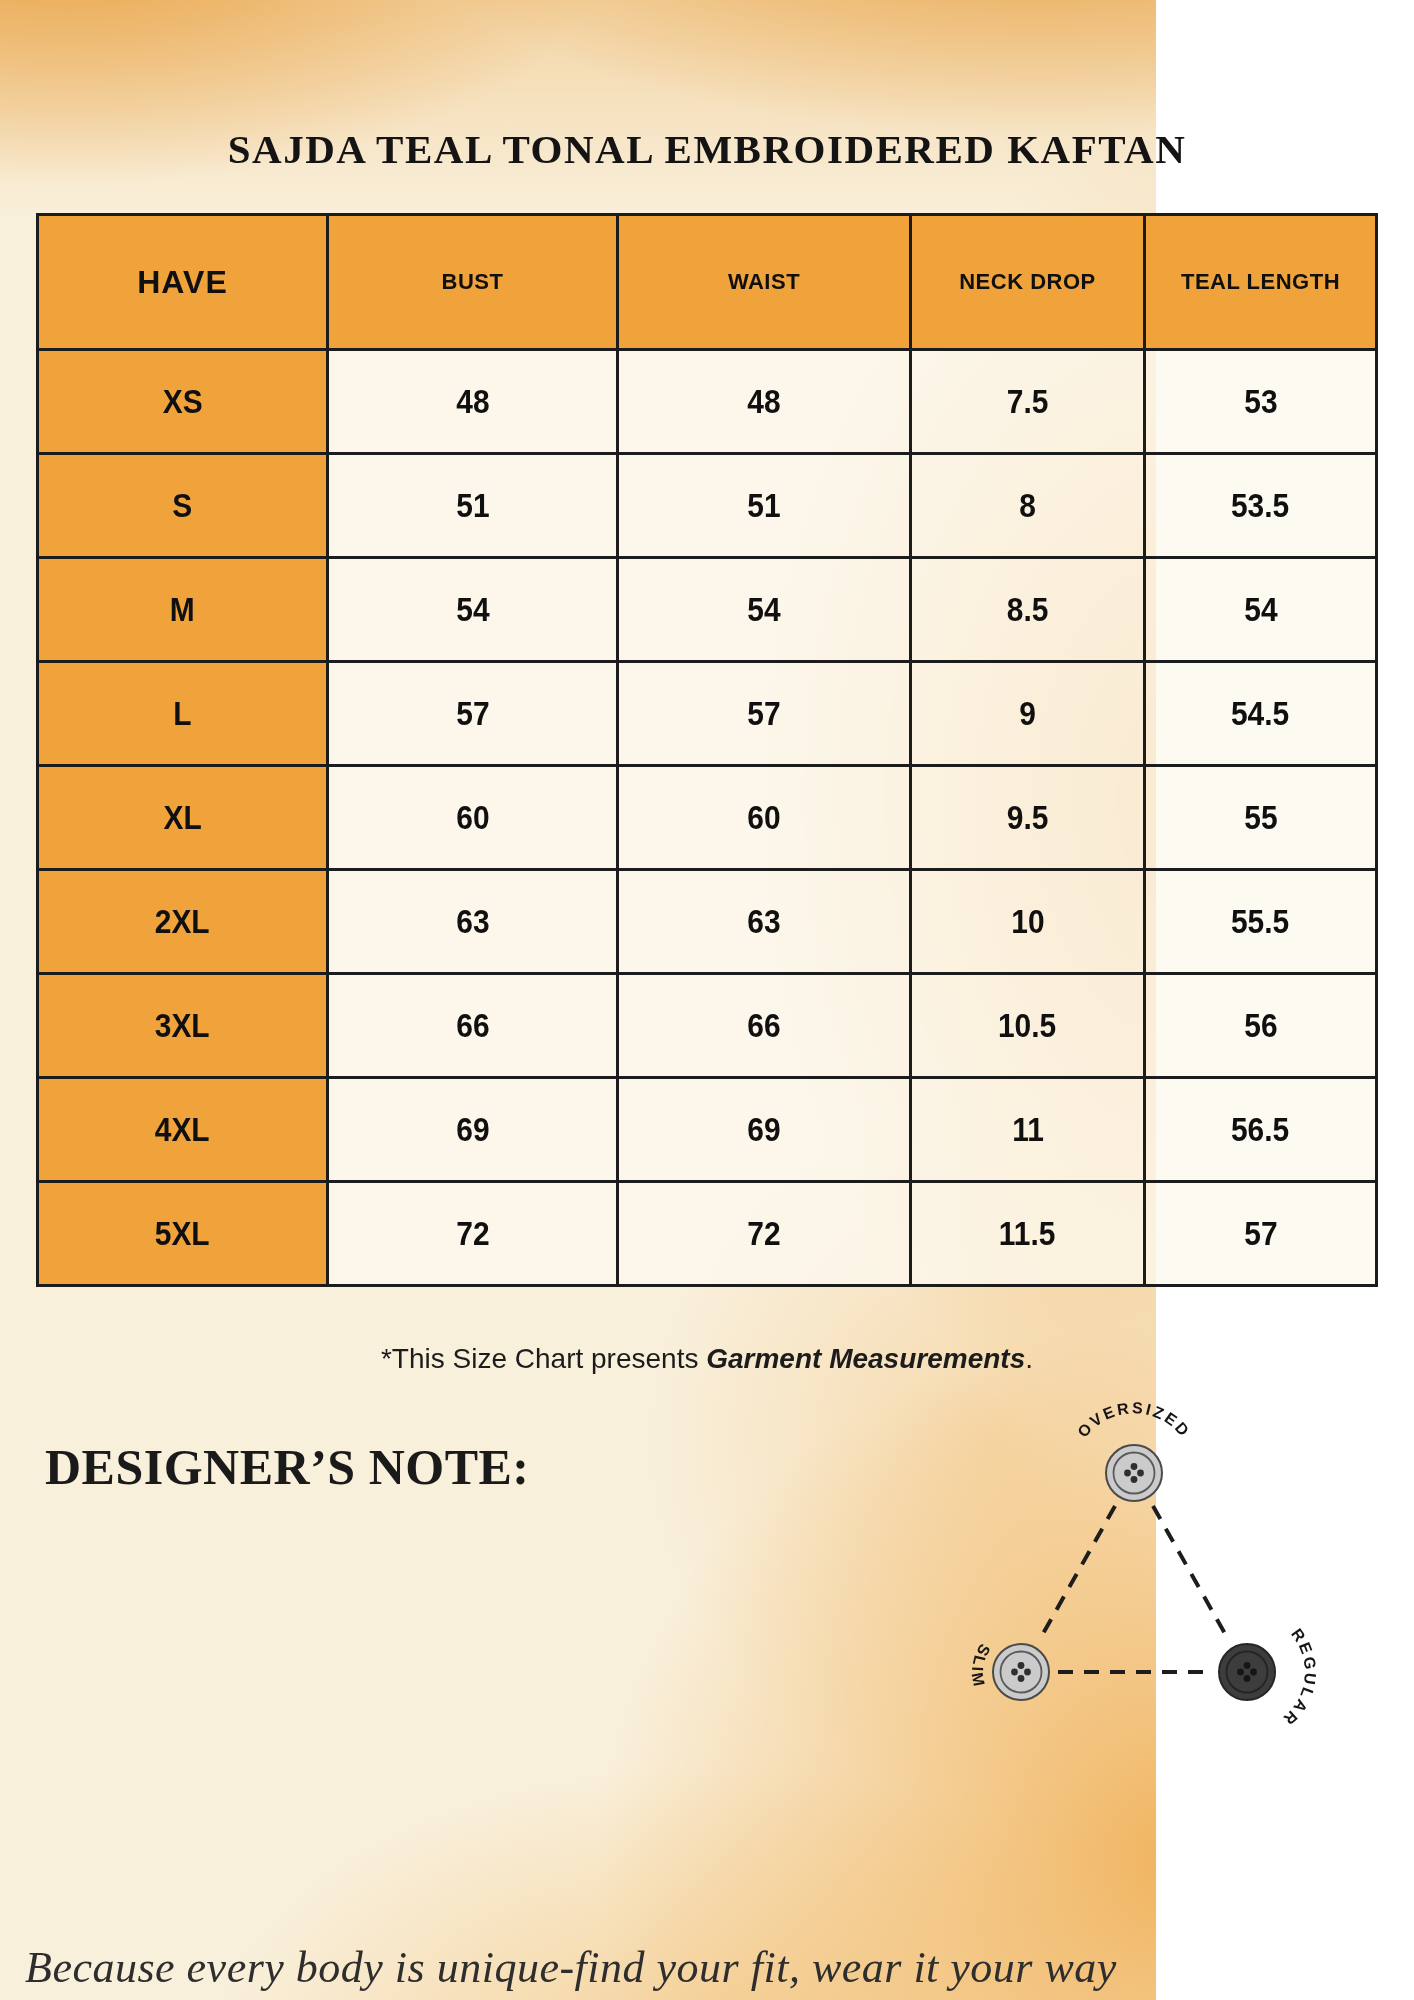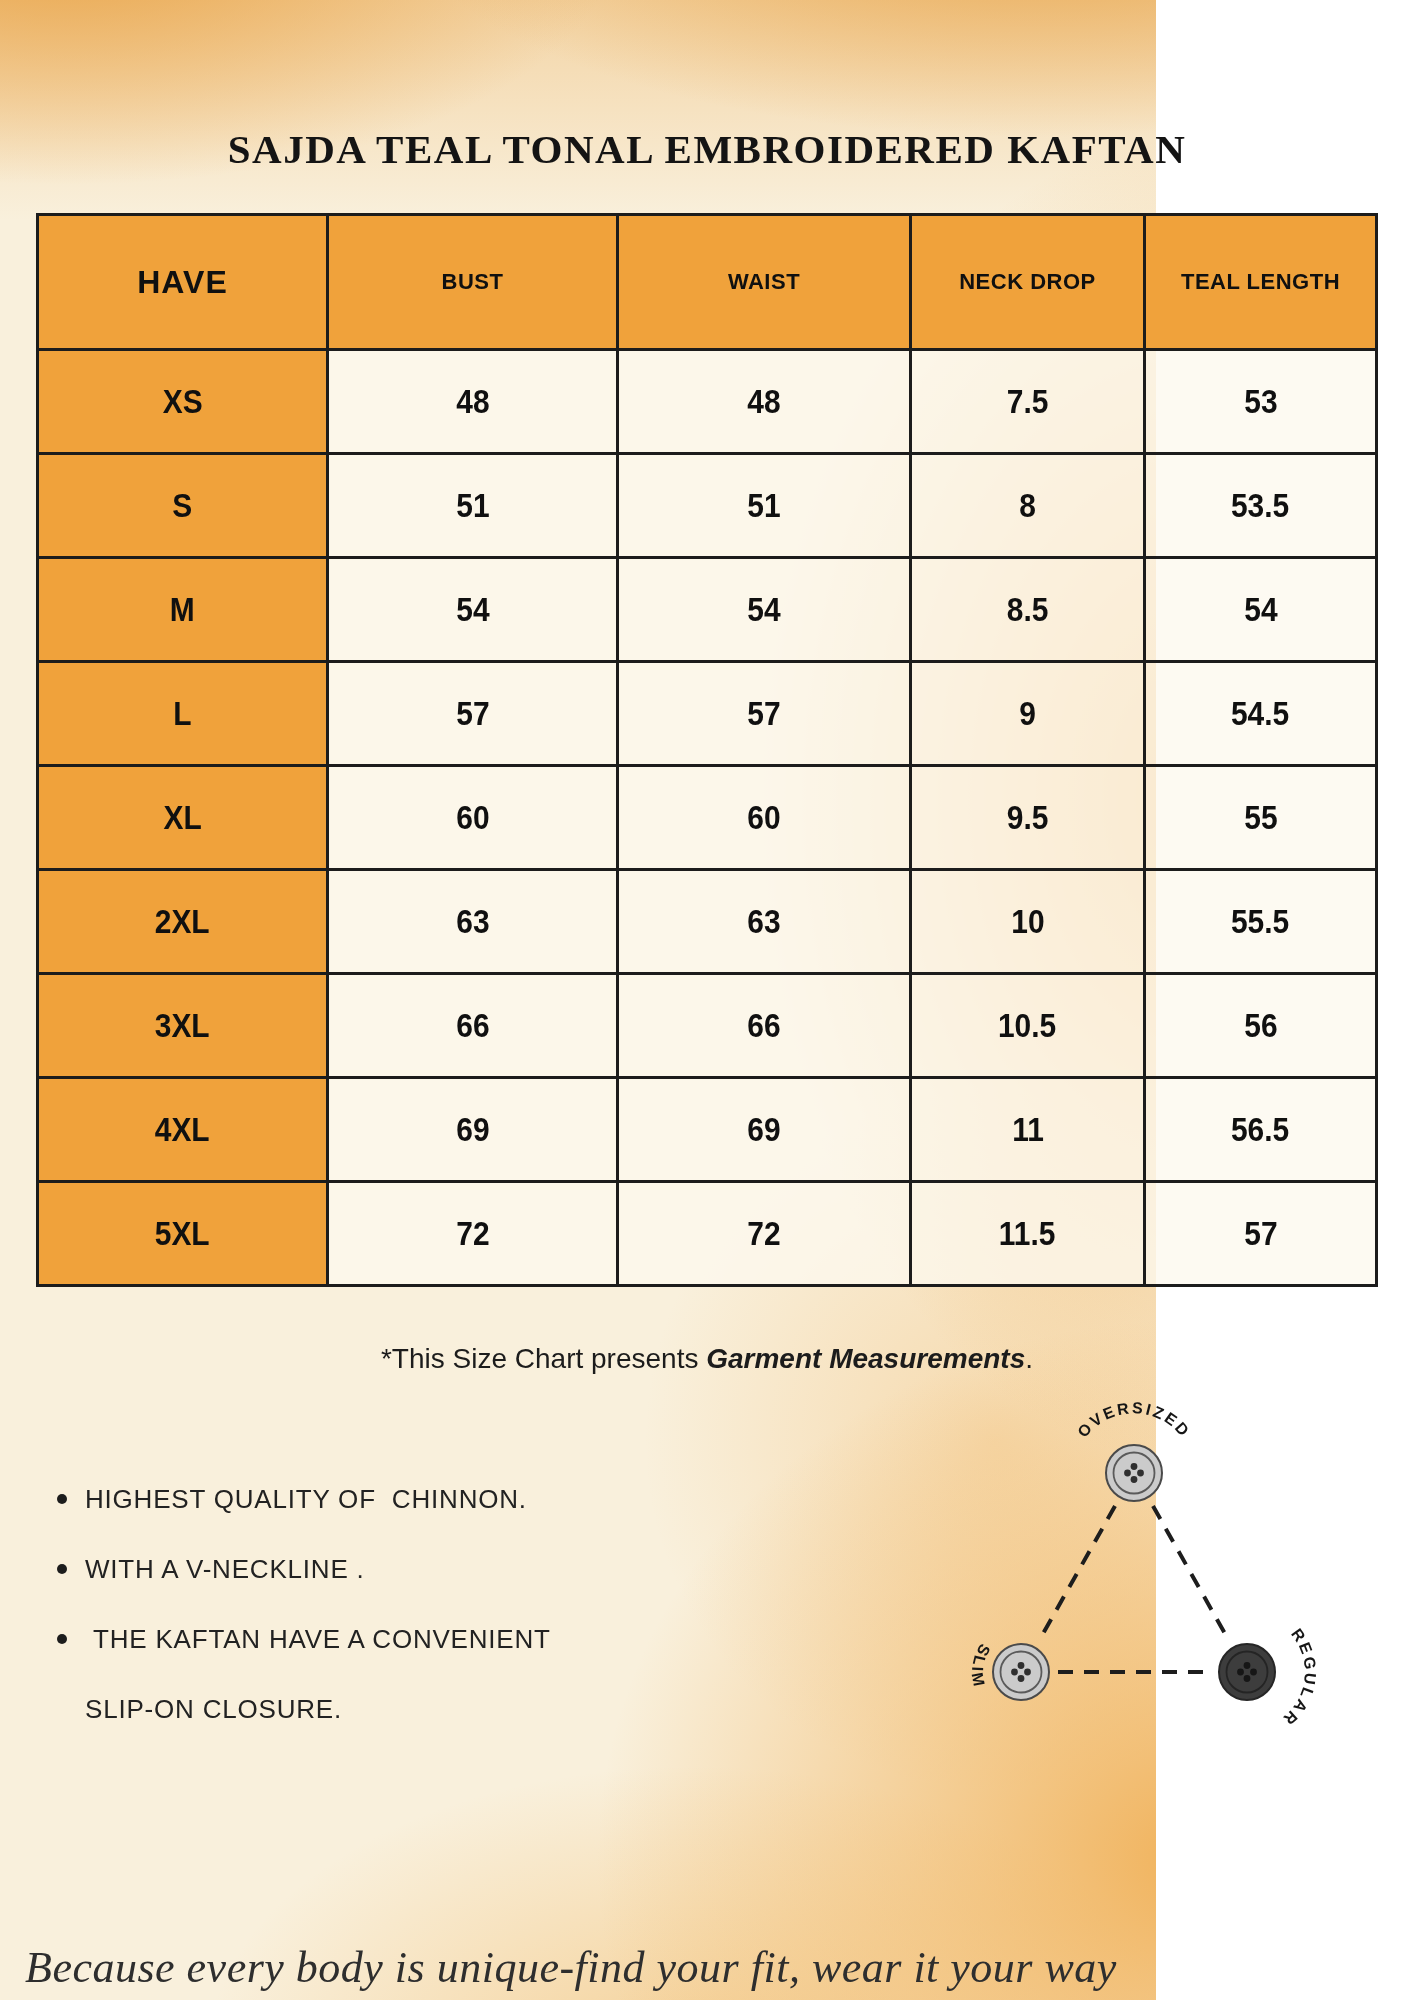--- a/index.html
+++ b/index.html
@@ -177,32 +177,21 @@
           <td><span class="cellval">57</span></td>
         </tr>
       </tbody>
   </table>
 
   <div class="note">
     <div class="note-line"><span>*This Size Chart presents </span><span class="bi">Garment Measurements</span><span>.</span></div>
   </div>
 
   <div class="designer">
-    <ul id="designer-bullets">
-        <li>
-          <div>HIGHEST QUALITY OF  CHINNON.</div>
-        </li>
-        <li>
-          <div>WITH A V-NECKLINE .</div>
-        </li>
-        <li>
-          <div> THE KAFTAN HAVE A CONVENIENT</div>
-          <div>SLIP-ON CLOSURE.</div>
-        </li>
-      </ul>
+    <h2>DESIGNER’S NOTE:</h2>
   </div>
 
   <svg class="fit-diagram" viewBox="0 0 440 360" xmlns="http://www.w3.org/2000/svg">
     <defs>
       <path id="arcOversized" d="M 146 68 A 60 60 0 0 1 262 68"></path>
       <path id="arcRegular" d="M 341 230 A 57 57 0 0 1 329 338"></path>
       <path id="arcSlim" d="M 61.5 243 A 49 49 0 0 0 51.9 311.5"></path>
     </defs>
 
     <line class="dash" x1="185" y1="116" x2="110" y2="249"></line>

